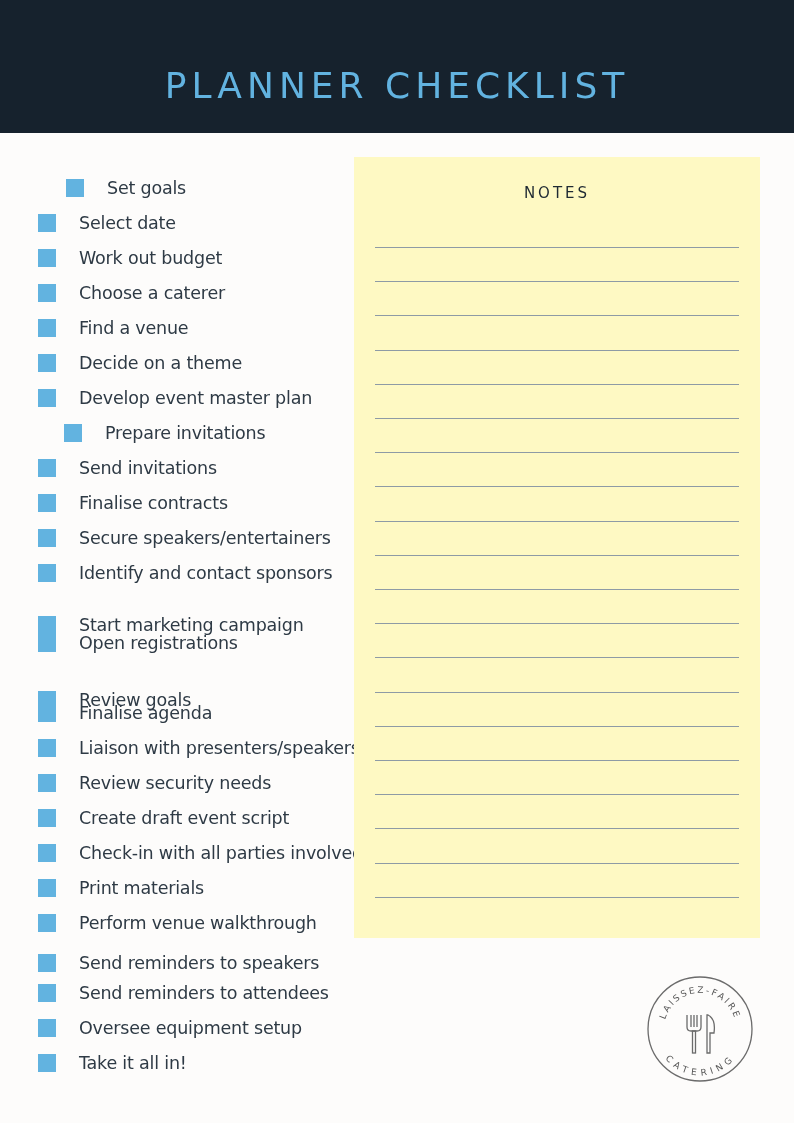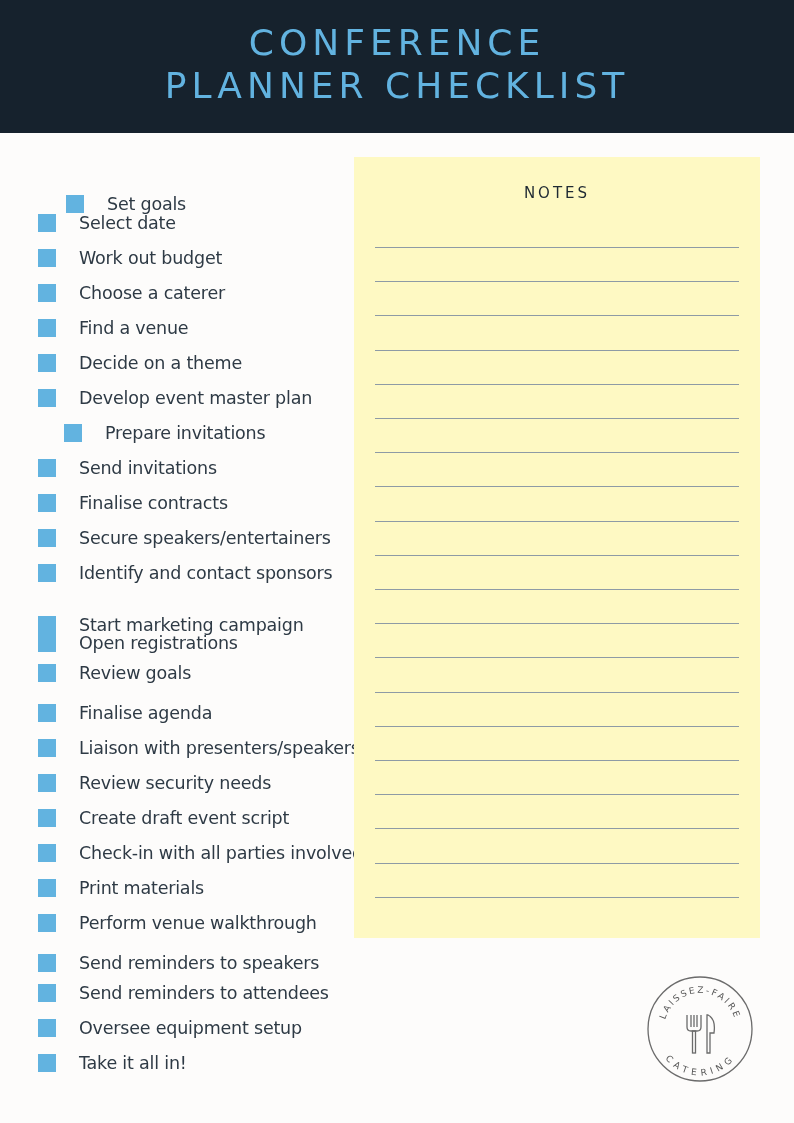--- a/index.html
+++ b/index.html
@@ -47,26 +47,25 @@
       border-top: 1.5px solid #8e9ba5;
     }
     .logo {
       position: absolute; left: 646px; top: 975px; width: 108px; height: 108px;
     }
   </style>
 </head>
 <body>
 
 <div class="header">
-  <div class="title-line t1">CONFERENCE</div>
   <div class="title-line t2">PLANNER CHECKLIST</div>
 </div>
 
 <div class="checklist" id="checklist">
-    <div class="item" style="top: 16px; padding-left: 28px;">
+    <div class="item" style="top: 0px; padding-left: 28px;">
       <span class="box"></span>
       <span class="label">Set goals</span>
     </div>
     <div class="item" style="top: 35px;">
       <span class="box"></span>
       <span class="label">Select date</span>
     </div>
     <div class="item" style="top: 70px;">
       <span class="box"></span>
       <span class="label">Work out budget</span>
@@ -108,21 +107,21 @@
       <span class="label">Identify and contact sponsors</span>
     </div>
     <div class="item" style="top: 437px;">
       <span class="box"></span>
       <span class="label">Start marketing campaign</span>
     </div>
     <div class="item" style="top: 455px;">
       <span class="box"></span>
       <span class="label">Open registrations</span>
     </div>
-    <div class="item" style="top: 485px;">
+    <div class="item" style="top: 512px;">
       <span class="box"></span>
       <span class="label">Review goals</span>
     </div>
     <div class="item" style="top: 525px;">
       <span class="box"></span>
       <span class="label">Finalise agenda</span>
     </div>
     <div class="item" style="top: 560px;">
       <span class="box"></span>
       <span class="label">Liaison with presenters/speakers</span>

